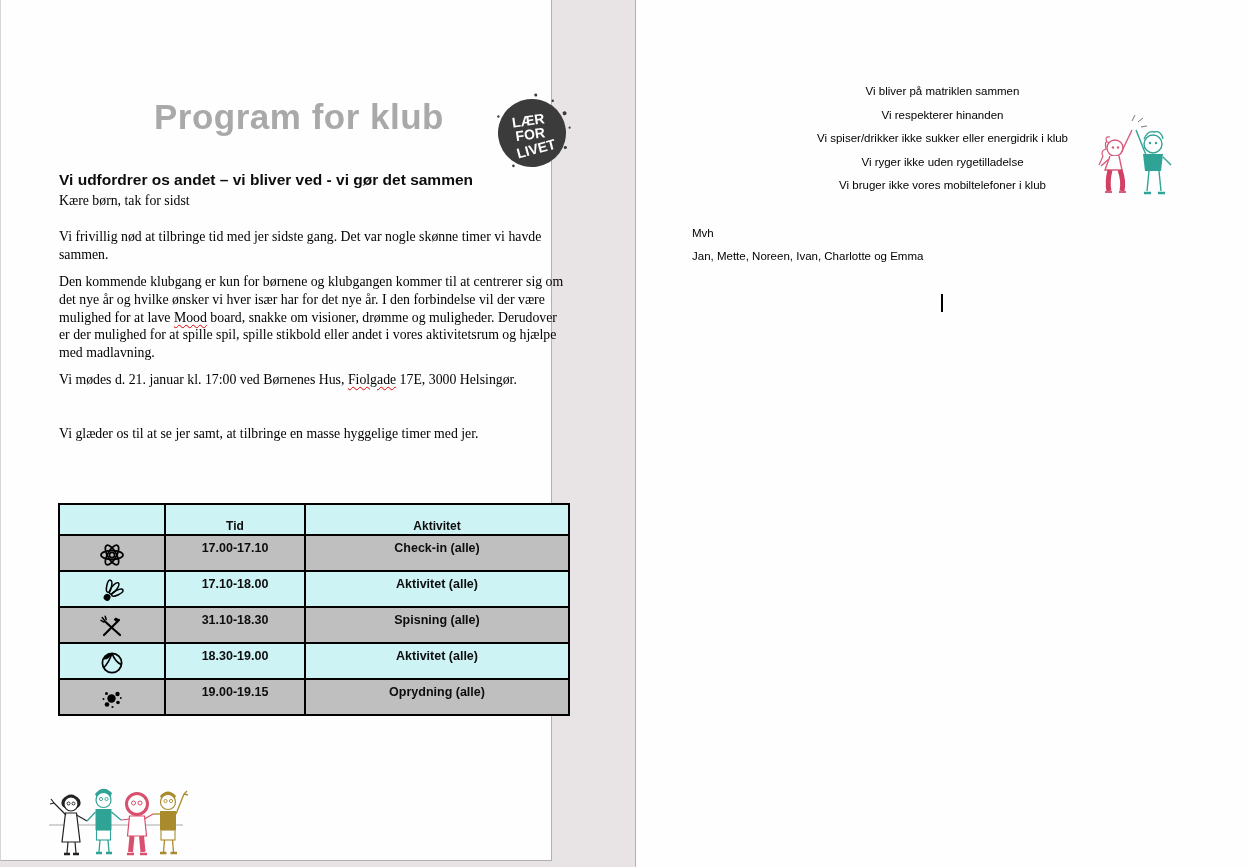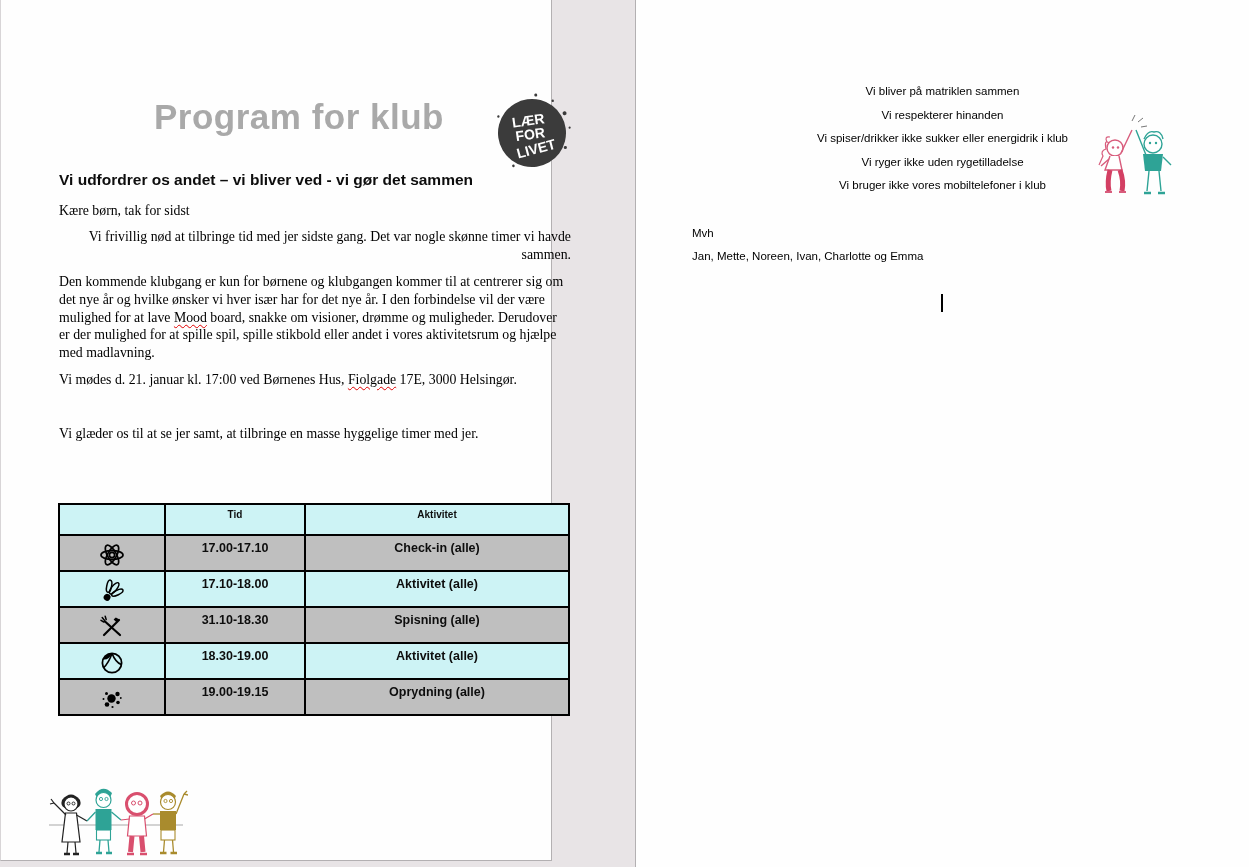--- a/index.html
+++ b/index.html
@@ -32,42 +32,42 @@
   .badge { position:absolute; left:488px; top:90px; width:86px; height:86px; }
   .doc-heading {
     position:absolute; left:58px; top:171px; width:520px;
     font-size:15.5px; font-weight:700; color:#0d0d0d;
   }
   .serif {
     position:absolute; left:58px; width:512px;
     font-family:"Liberation Serif", serif;
     font-size:13.8px; line-height:17.8px; color:#000;
   }
-  .greeting { top:202px; }
-  .p1 { top:228px;text-align:right; }
+  .greeting { top:192px; }
+  .p1 { top:228px; }
   .p2 { top:273px; }
   .p3 { top:371px; }
   .p4 { top:425px; }
   .squiggle {
     text-decoration-line:underline;
     text-decoration-style:wavy;
     text-decoration-color:#e00000;
     text-decoration-thickness:1px;
     text-underline-offset:2px;
   }
 
   table.schedule {
     position:absolute; left:57px; top:503px; width:510px;
     border-collapse:collapse; table-layout:fixed;
   }
   table.schedule th, table.schedule td {
     border:2px solid #000; text-align:center; vertical-align:top;
     font-weight:700; color:#0d0d0d;
   }
-  table.schedule th { height:31px; font-size:10px; padding-top:4px; background:#cdf3f5; }
+  table.schedule th { height:31px; font-size:12px; padding-top:14px; background:#cdf3f5; }
   table.schedule td { height:36px; font-size:12.5px; padding-top:5px; }
   tr.row-gray td { background:#bfbfbf; }
   tr.row-cyan td { background:#cdf3f5; }
   td.icon-cell svg { width:26px; height:26px; display:block; margin:1px auto 0; }
 
   .kids-row { position:absolute; left:42px; top:774px; width:145px; height:86px; }
 
   
   .rules {
     position:absolute; left:0; top:86px; width:100%;

